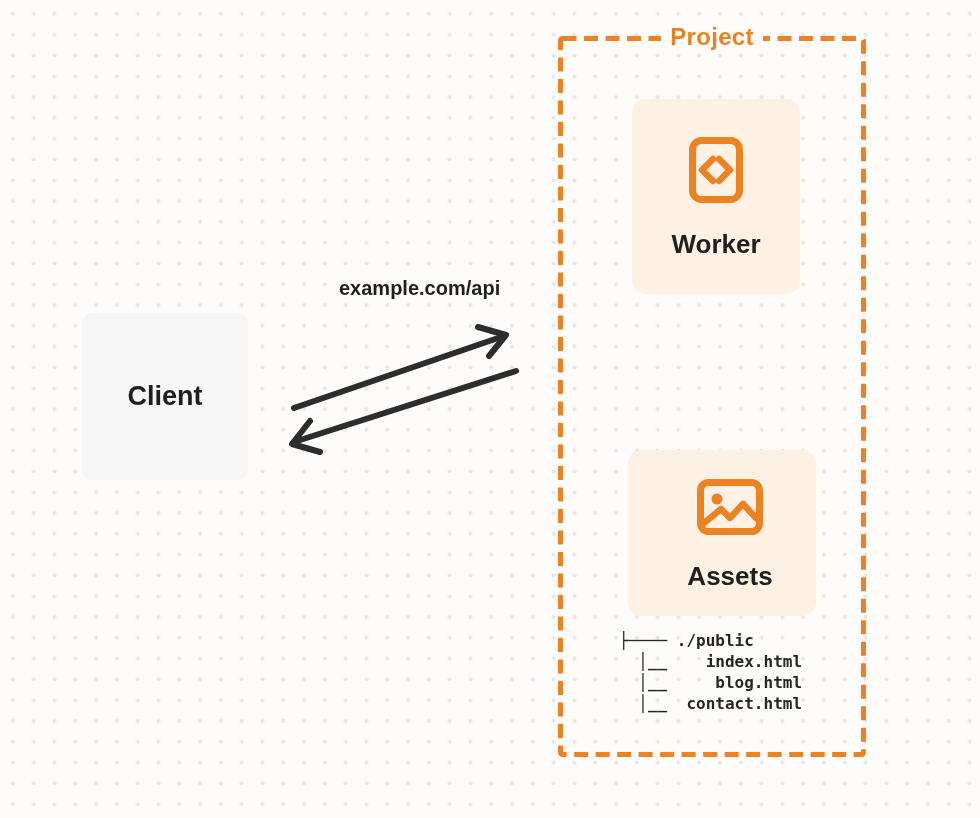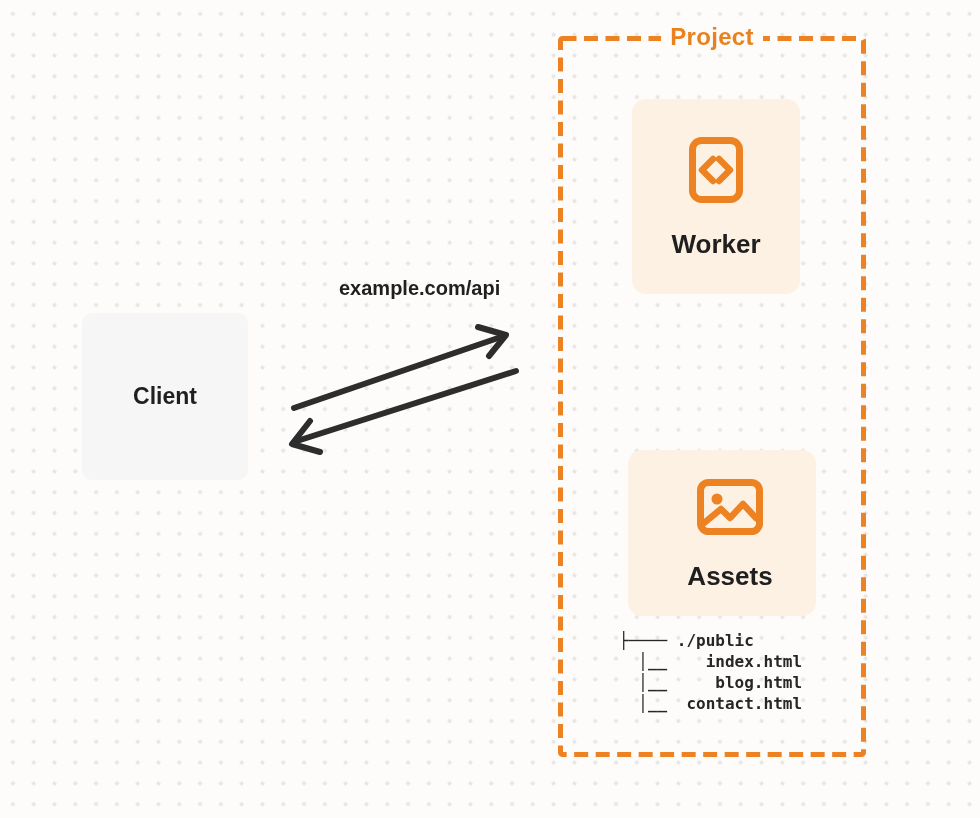--- a/index.html
+++ b/index.html
@@ -30,21 +30,21 @@
     justify-content: center;
     border-radius: 12px;
   }
   .client-node {
     left: 82px; top: 313px;
     width: 166px; height: 167px;
     background: #F6F6F6;
     border-radius: 10px;
   }
   .client-label {
-    font-size: 23px;
+    font-size: 27px;
     font-weight: bold;
     color: #1F1F1F;
   }
   .request-label {
     position: absolute;
     left: 307px; top: 277px;
     font-size: 20px;
     font-weight: bold;
     color: #1F1F1F;
     white-space: nowrap;

